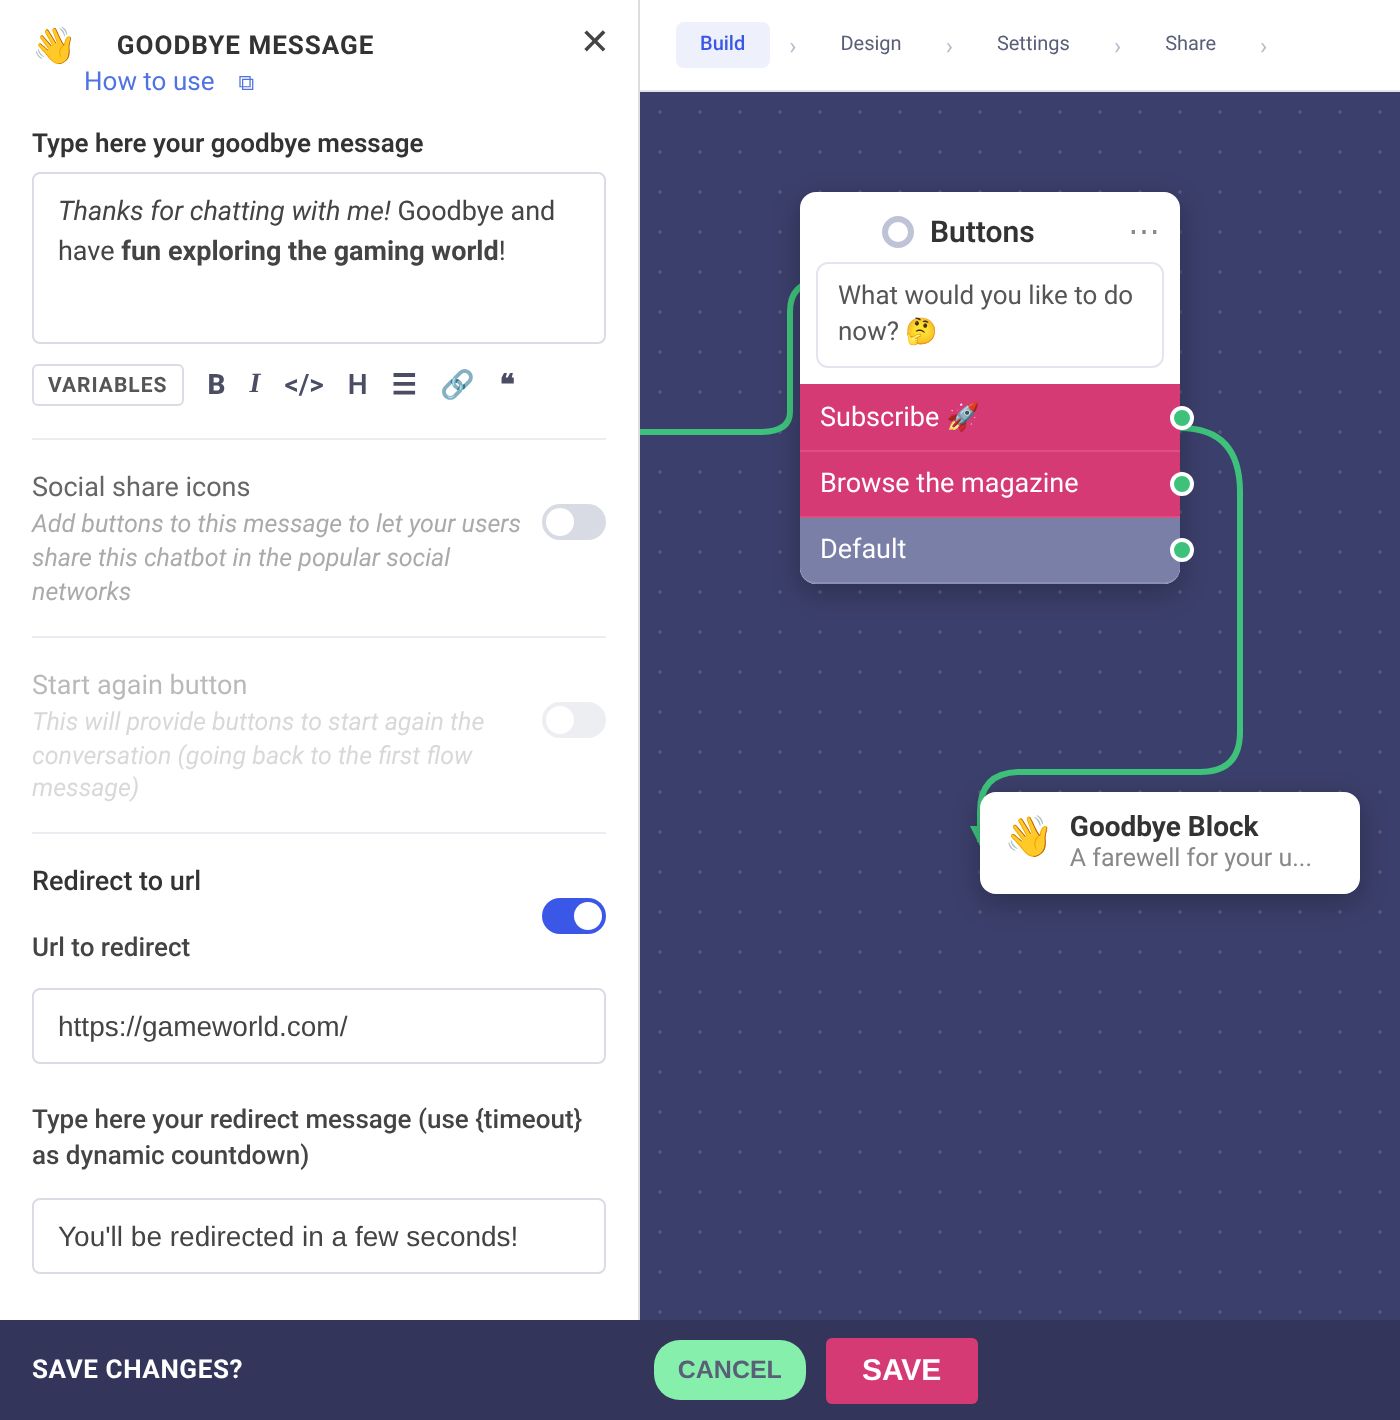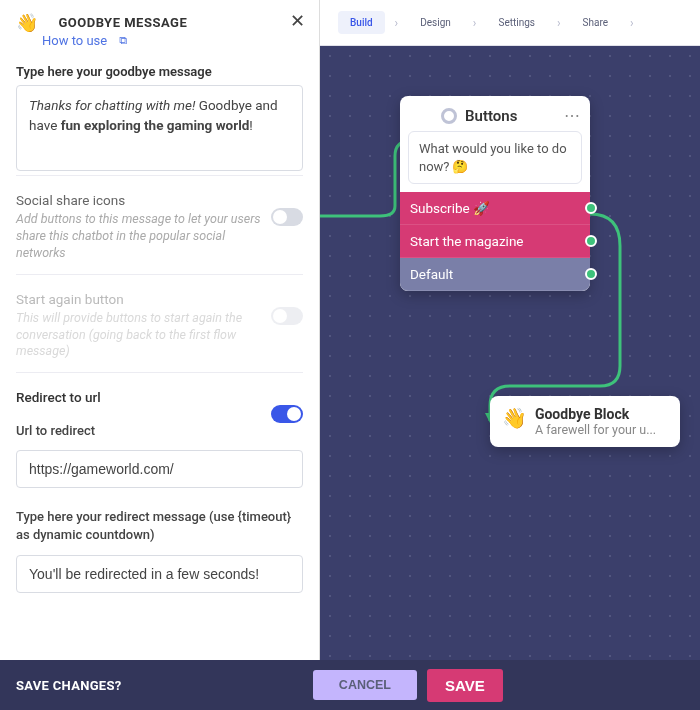--- a/index.html
+++ b/index.html
@@ -99,21 +99,21 @@
   .gb-title { font-size: 14px; font-weight: 700; color: #333; }
   .gb-sub { font-size: 12.5px; color: #888; white-space: nowrap; overflow:hidden; text-overflow:ellipsis; max-width:140px;}
   svg.connectors { position:absolute; left:0; top:0; width:100%; height:100%; pointer-events:none; }
   .footer {
     position: absolute; left: 0; bottom: 0; right: 0; height: 50px;
     background: #33365a; display: flex; align-items: center; padding: 0 16px;
     gap: 10px;
   }
   .footer-label { color: #fff; font-size: 13px; font-weight: 700; letter-spacing:.3px; flex: 0 0 auto; }
   .footer-gap { flex: 1; }
-  .btn-cancel { background: #c4b5fd; color: #5a5f78; font-size: 12.5px; font-weight:700; padding: 8px 26px; border-radius: 3px; border:none; cursor:pointer;}
+  .btn-cancel { background: #86efac; color: #5a5f78; font-size: 12.5px; font-weight:700; padding: 8px 12px; border-radius: 13px; border:none; cursor:pointer;}
   .btn-save   { background: #d63a74; color: #fff; font-size: 15px; font-weight:700; padding: 8px 18px; border-radius: 3px; border:none; cursor:pointer;}
   .disabled { opacity: .45; }
   .ext-icon { font-size: 11px; }
 </style>
 </head>
 <body>
 
 <aside class="sidebar">
   <div class="panel-header">
     <div class="panel-title-row">
@@ -123,20 +123,30 @@
     <a class="howto">
       <span>How to use</span>
       <span class="ext-icon">⧉</span>
     </a>
     <span class="close-x">✕</span>
   </div>
 
   <div class="section-label">Type here your goodbye message</div>
   <div class="editor">
     <span style="font-style:italic">Thanks for chatting with me!</span><span> Goodbye and have </span><span style="font-weight:700">fun exploring the gaming world</span><span>!</span>
+  </div>
+  <div class="toolbar">
+    <span class="var-chip">VARIABLES</span>
+    <span class="tb-icon" style="font-weight:800">B</span>
+    <span class="tb-icon" style="font-style:italic;font-family:serif">I</span>
+    <span class="tb-icon">&lt;/&gt;</span>
+    <span class="tb-icon">H</span>
+    <span class="tb-icon">☰</span>
+    <span class="tb-icon">🔗</span>
+    <span class="tb-icon">❝</span>
   </div>
 
   <div class="divider"></div>
 
   <div class="setting setting-row">
     <div class="setting-title">Social share icons</div>
     <div class="toggle">
         <div class="knob"></div>
       </div>
     <div class="setting-desc">Add buttons to this message to let your users share this chatbot in the popular social networks</div>
@@ -194,21 +204,21 @@
       <span class="node-more">⋯</span>
     </div>
     <div class="node-body">
       <div class="prompt">What would you like to do now? 🤔</div>
     </div>
     <div class="btn-row sub">
       <span>Subscribe 🚀</span>
       <span class="port"></span>
     </div>
     <div class="btn-row browse">
-      <span>Start the magazine</span>
+      <span>Browse the magazine</span>
       <span class="port"></span>
     </div>
     <div class="btn-row default">
       <span>Default</span>
       <span class="port"></span>
     </div>
   </div>
 
   <div class="node goodbye-node">
     <span style="font-size:20px">👋</span>

